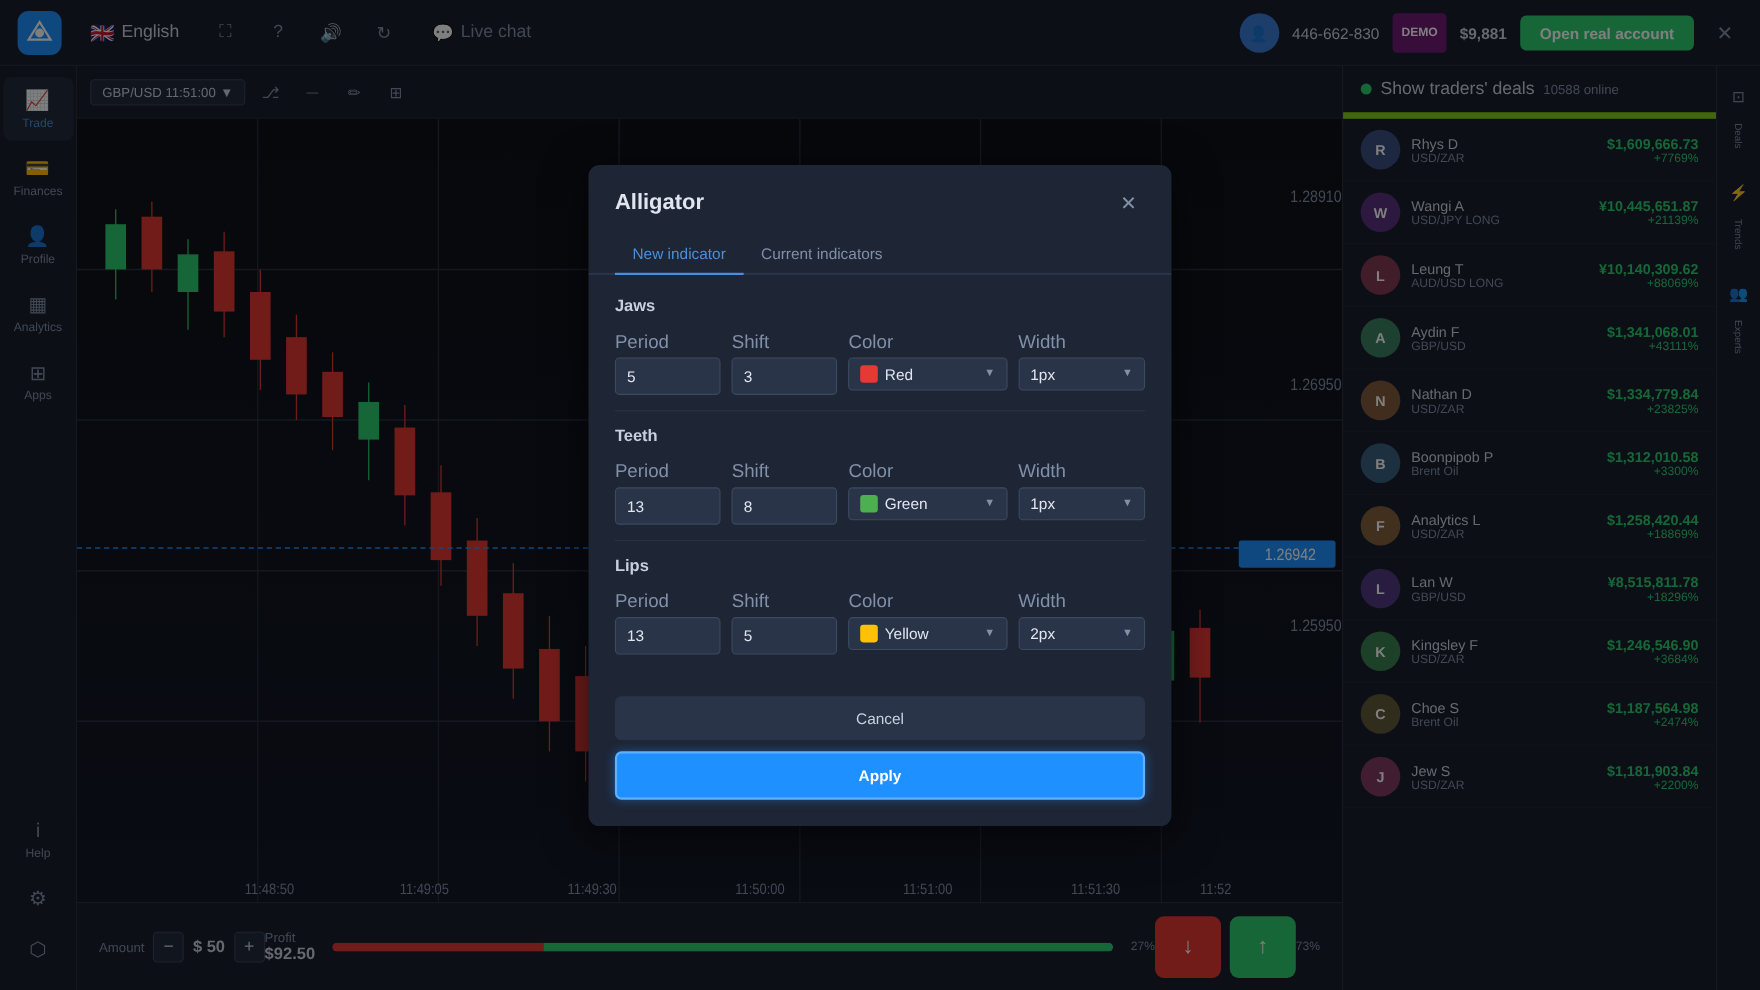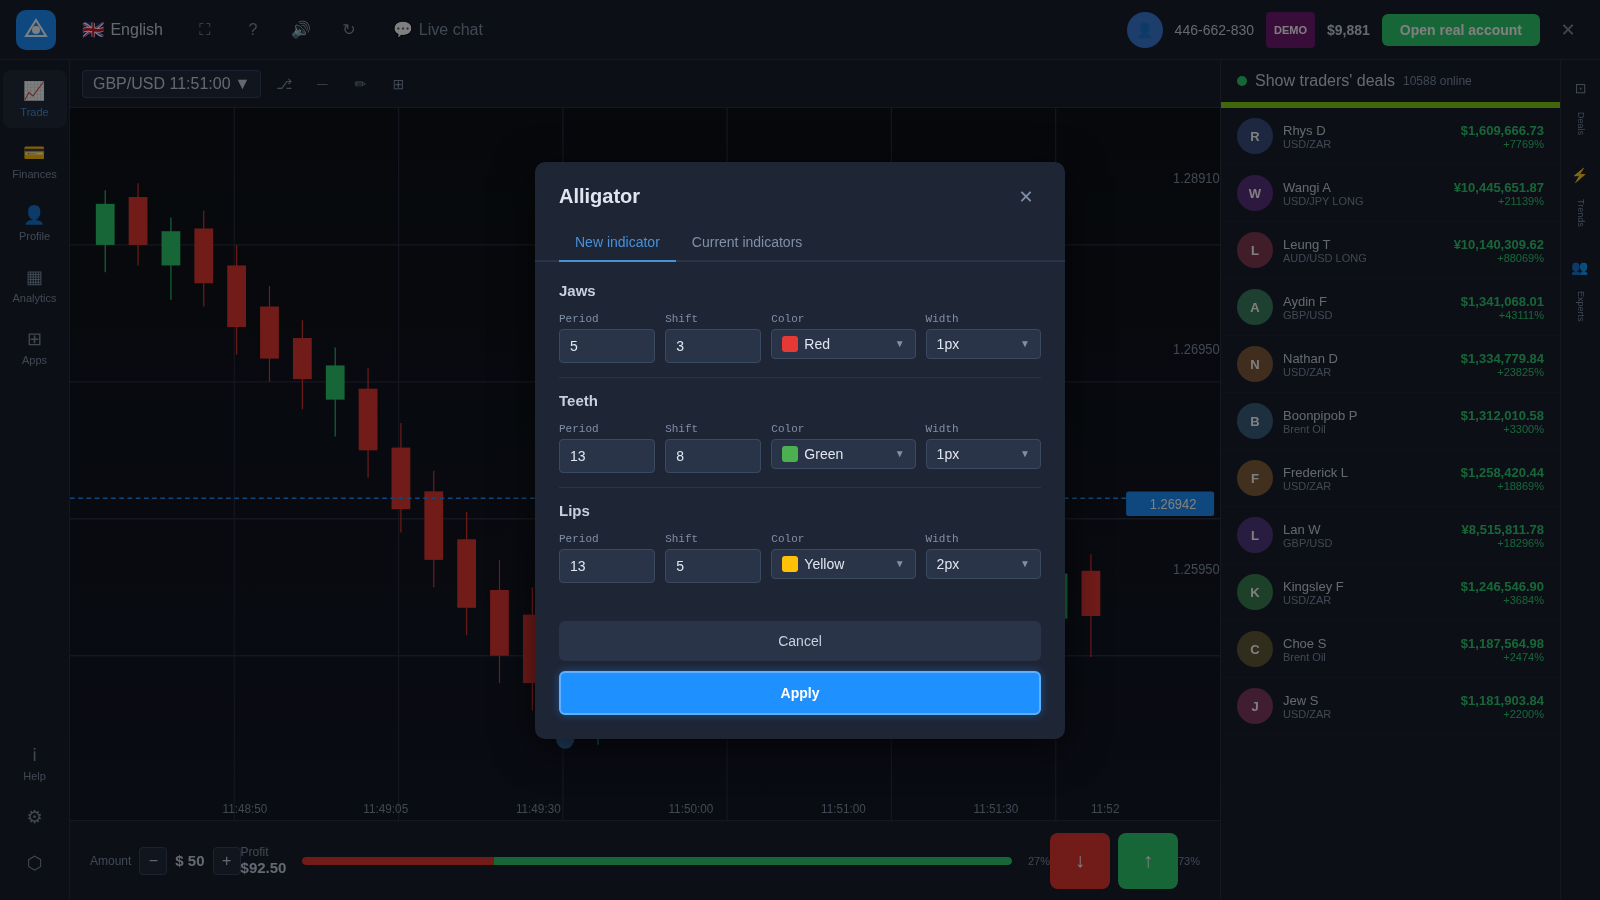--- a/index.html
+++ b/index.html
@@ -71,21 +71,21 @@
     .chart-area {
       position: absolute; top: 60px; left: 70px; right: 380px; bottom: 0;
       background: #131826; overflow: hidden;
     }
     .chart-toolbar {
       height: 48px; background: #1a1f2e; border-bottom: 1px solid #2a3040;
       display: flex; align-items: center; padding: 0 12px; gap: 8px;
     }
     .symbol-select {
       background: #232a3b; border: 1px solid #3a4560; color: #c8d0e0;
-      padding: 4px 10px; border-radius: 4px; font-size: 16px; cursor: pointer;
+      padding: 4px 10px; border-radius: 4px; font-size: 12px; cursor: pointer;
       display: flex; align-items: center; gap: 4px;
     }
     .chart-btn {
       width: 30px; height: 30px; display: flex; align-items: center; justify-content: center;
       color: #8090a8; cursor: pointer; border-radius: 4px; font-size: 14px;
     }
     .chart-canvas {
       width: 100%; height: calc(100% - 48px - 80px);
       background: linear-gradient(180deg, #0d1117 0%, #131826 100%);
       position: relative; overflow: hidden;
@@ -172,21 +172,21 @@
       padding: 10px 16px; font-size: 14px; cursor: pointer; color: #8090a8;
       border-bottom: 2px solid transparent; margin-bottom: -2px;
     }
     .modal-tab.active { color: #4a90d9; border-bottom-color: #4a90d9; }
     .modal-body { padding: 20px 24px 24px; }
     .section-title { font-size: 15px; font-weight: 600; color: #c8d0e0; margin-bottom: 14px; }
     .form-row {
       display: grid; grid-template-columns: 1fr 1fr 1.5fr 1.2fr; gap: 10px; margin-bottom: 14px;
     }
     .form-group { display: flex; flex-direction: column; gap: 4px; }
-    .form-label { font-size: 11px; color: #8090a8; text-transform: none; font-family: Liberation Mono, monospace; }
+    .form-label { font-size: 17px; color: #8090a8; text-transform: none; }
     .form-input {
       background: #2a3448; border: 1px solid #3a4a60; border-radius: 4px;
       color: #e0e6f0; padding: 8px 10px; font-size: 14px; outline: none; width: 100%;
     }
     .color-select {
       display: flex; align-items: center; gap: 6px; background: #2a3448;
       border: 1px solid #3a4a60; border-radius: 4px; padding: 6px 10px; cursor: pointer;
     }
     .color-dot { width: 16px; height: 16px; border-radius: 3px; flex-shrink: 0; }
     .color-label { font-size: 14px; color: #e0e6f0; flex: 1; }
@@ -510,21 +510,21 @@
         <div class="trader-pair">Brent Oil</div>
       </div>
       <div class="trader-profit">
         <div class="profit-amount positive">$1,312,010.58</div>
         <div class="profit-change positive">+3300%</div>
       </div>
     </div>
       <div class="trader-row">
       <div class="trader-avatar" style="background:#80603a">F</div>
       <div class="trader-info">
-        <div class="trader-name">Frederick L</div>
+        <div class="trader-name">Analytics L</div>
         <div class="trader-pair">USD/ZAR</div>
       </div>
       <div class="trader-profit">
         <div class="profit-amount positive">$1,258,420.44</div>
         <div class="profit-change positive">+18869%</div>
       </div>
     </div>
       <div class="trader-row">
       <div class="trader-avatar" style="background:#503a80">L</div>
       <div class="trader-info">

